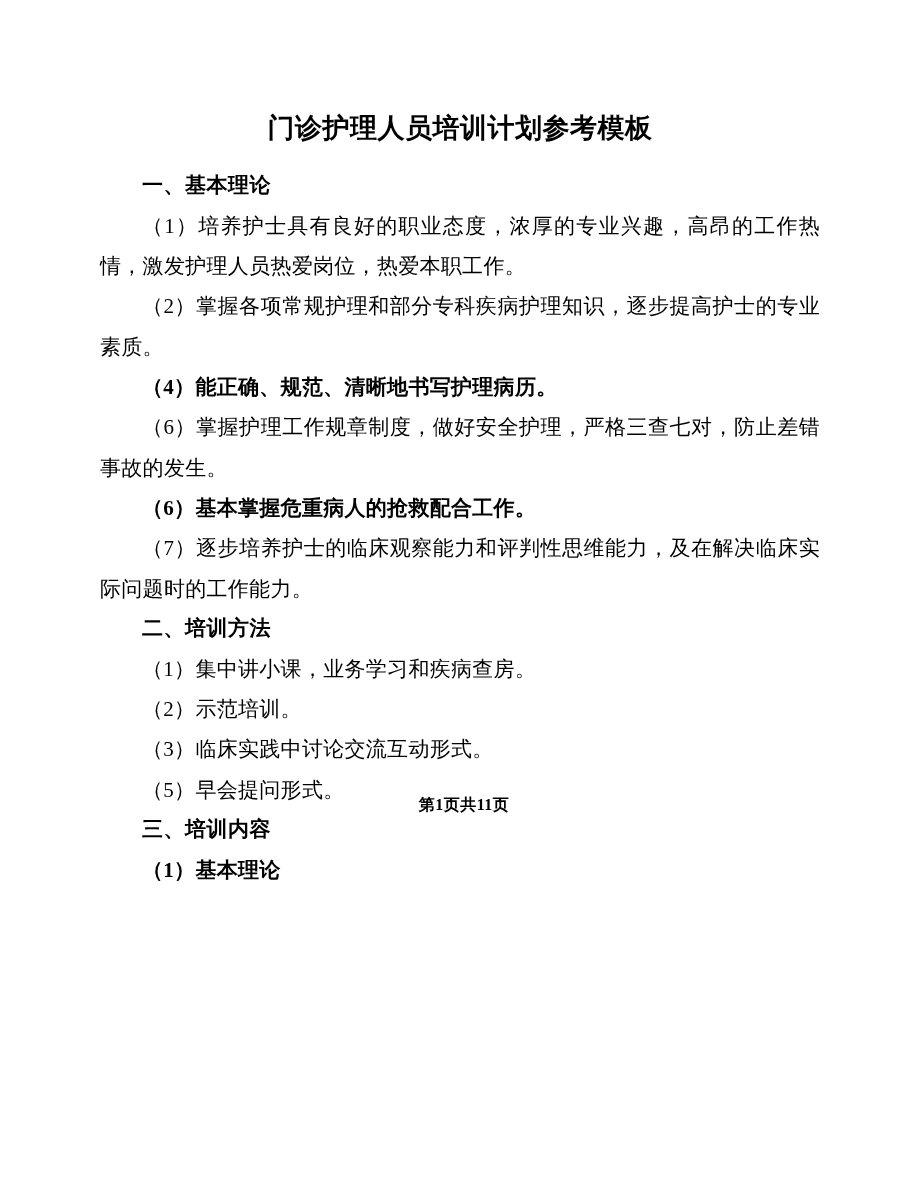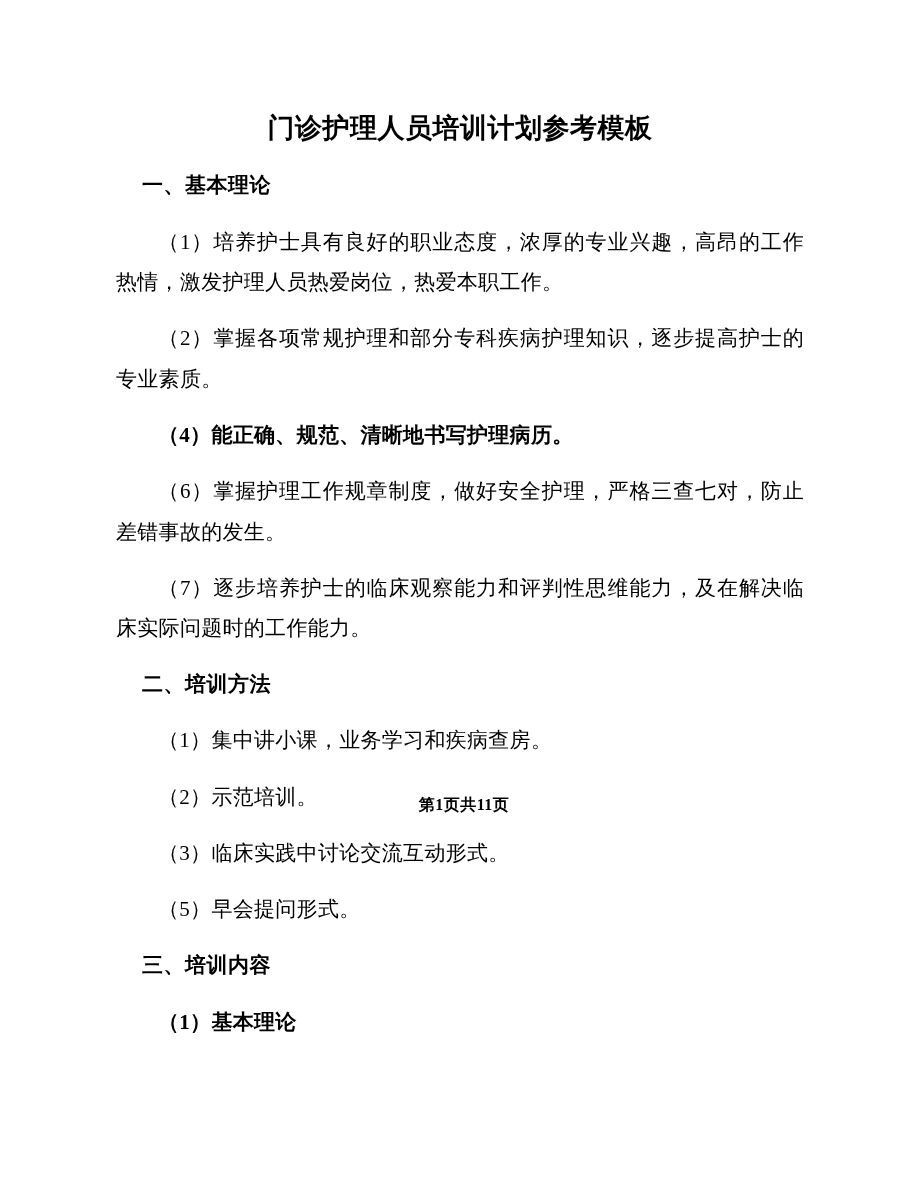--- a/index.html
+++ b/index.html
@@ -35,21 +35,21 @@
     font-weight: bold;
     line-height: 1.9;
     text-indent: 2em;
     margin: 0;
     letter-spacing: 0.5px;
   }
   .para {
     font-size: 21px;
     line-height: 1.92;
     text-indent: 2em;
-    margin: 16px;
+    margin: 0;
     text-align: justify;
     letter-spacing: 0.3px;
   }
   .para.bold {
     font-weight: bold;
   }
   .footer {
     position: absolute;
     left: 8px;
     right: 0;
@@ -65,20 +65,21 @@
 <body>
 
 <div class="page">
   <h1 class="doc-title">门诊护理人员培训计划参考模板</h1>
   <div class="body-content">
     <p class="section-heading">一、基本理论</p>
     <p class="para">（1）培养护士具有良好的职业态度，浓厚的专业兴趣，高昂的工作热情，激发护理人员热爱岗位，热爱本职工作。</p>
     <p class="para">（2）掌握各项常规护理和部分专科疾病护理知识，逐步提高护士的专业素质。</p>
     <p class="para bold">（4）能正确、规范、清晰地书写护理病历。</p>
     <p class="para">（6）掌握护理工作规章制度，做好安全护理，严格三查七对，防止差错事故的发生。</p>
+    <p class="para bold">（6）基本掌握危重病人的抢救配合工作。</p>
     <p class="para">（7）逐步培养护士的临床观察能力和评判性思维能力，及在解决临床实际问题时的工作能力。</p>
     <p class="section-heading">二、培训方法</p>
     <p class="para">（1）集中讲小课，业务学习和疾病查房。</p>
     <p class="para">（2）示范培训。</p>
     <p class="para">（3）临床实践中讨论交流互动形式。</p>
     <p class="para">（5）早会提问形式。</p>
     <p class="section-heading">三、培训内容</p>
     <p class="para bold">（1）基本理论</p>
   </div>
   <div class="footer">第1页共11页</div>

